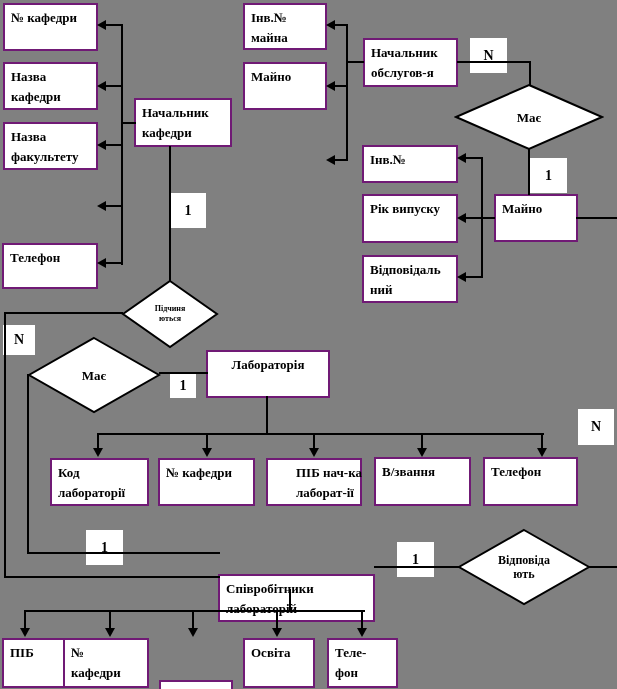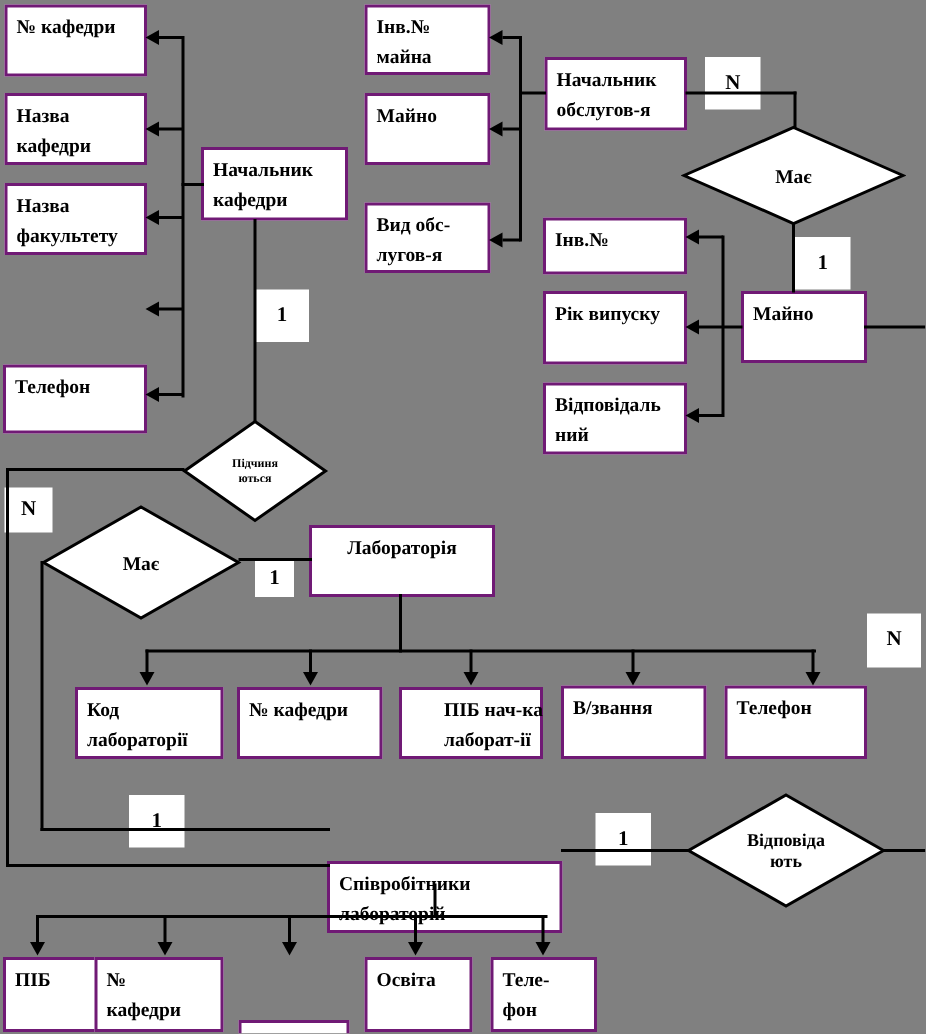--- a/index.html
+++ b/index.html
@@ -48,24 +48,20 @@
     <span class="l">кафедри</span>
   </div>
 
   <div class="box" style="left:243px;top:3px;width:84px;height:47px;">
     <span class="l">Інв.№</span>
     <span class="l">майна</span>
   </div>
   <div class="box" style="left:243px;top:62px;width:84px;height:48px;">
     <span class="l">Майно</span>
   </div>
-  <div class="box" style="left:243px;top:135px;width:84px;height:47px;">
-    <span class="l">Вид обс-</span>
-    <span class="l">лугов-я</span>
-  </div>
 
   <div class="box" style="left:363px;top:38px;width:95px;height:49px;">
     <span class="l">Начальник</span>
     <span class="l">обслугов-я</span>
   </div>
 
   <div class="box" style="left:494px;top:194px;width:84px;height:48px;">
     <span class="l">Майно</span>
   </div>
 

